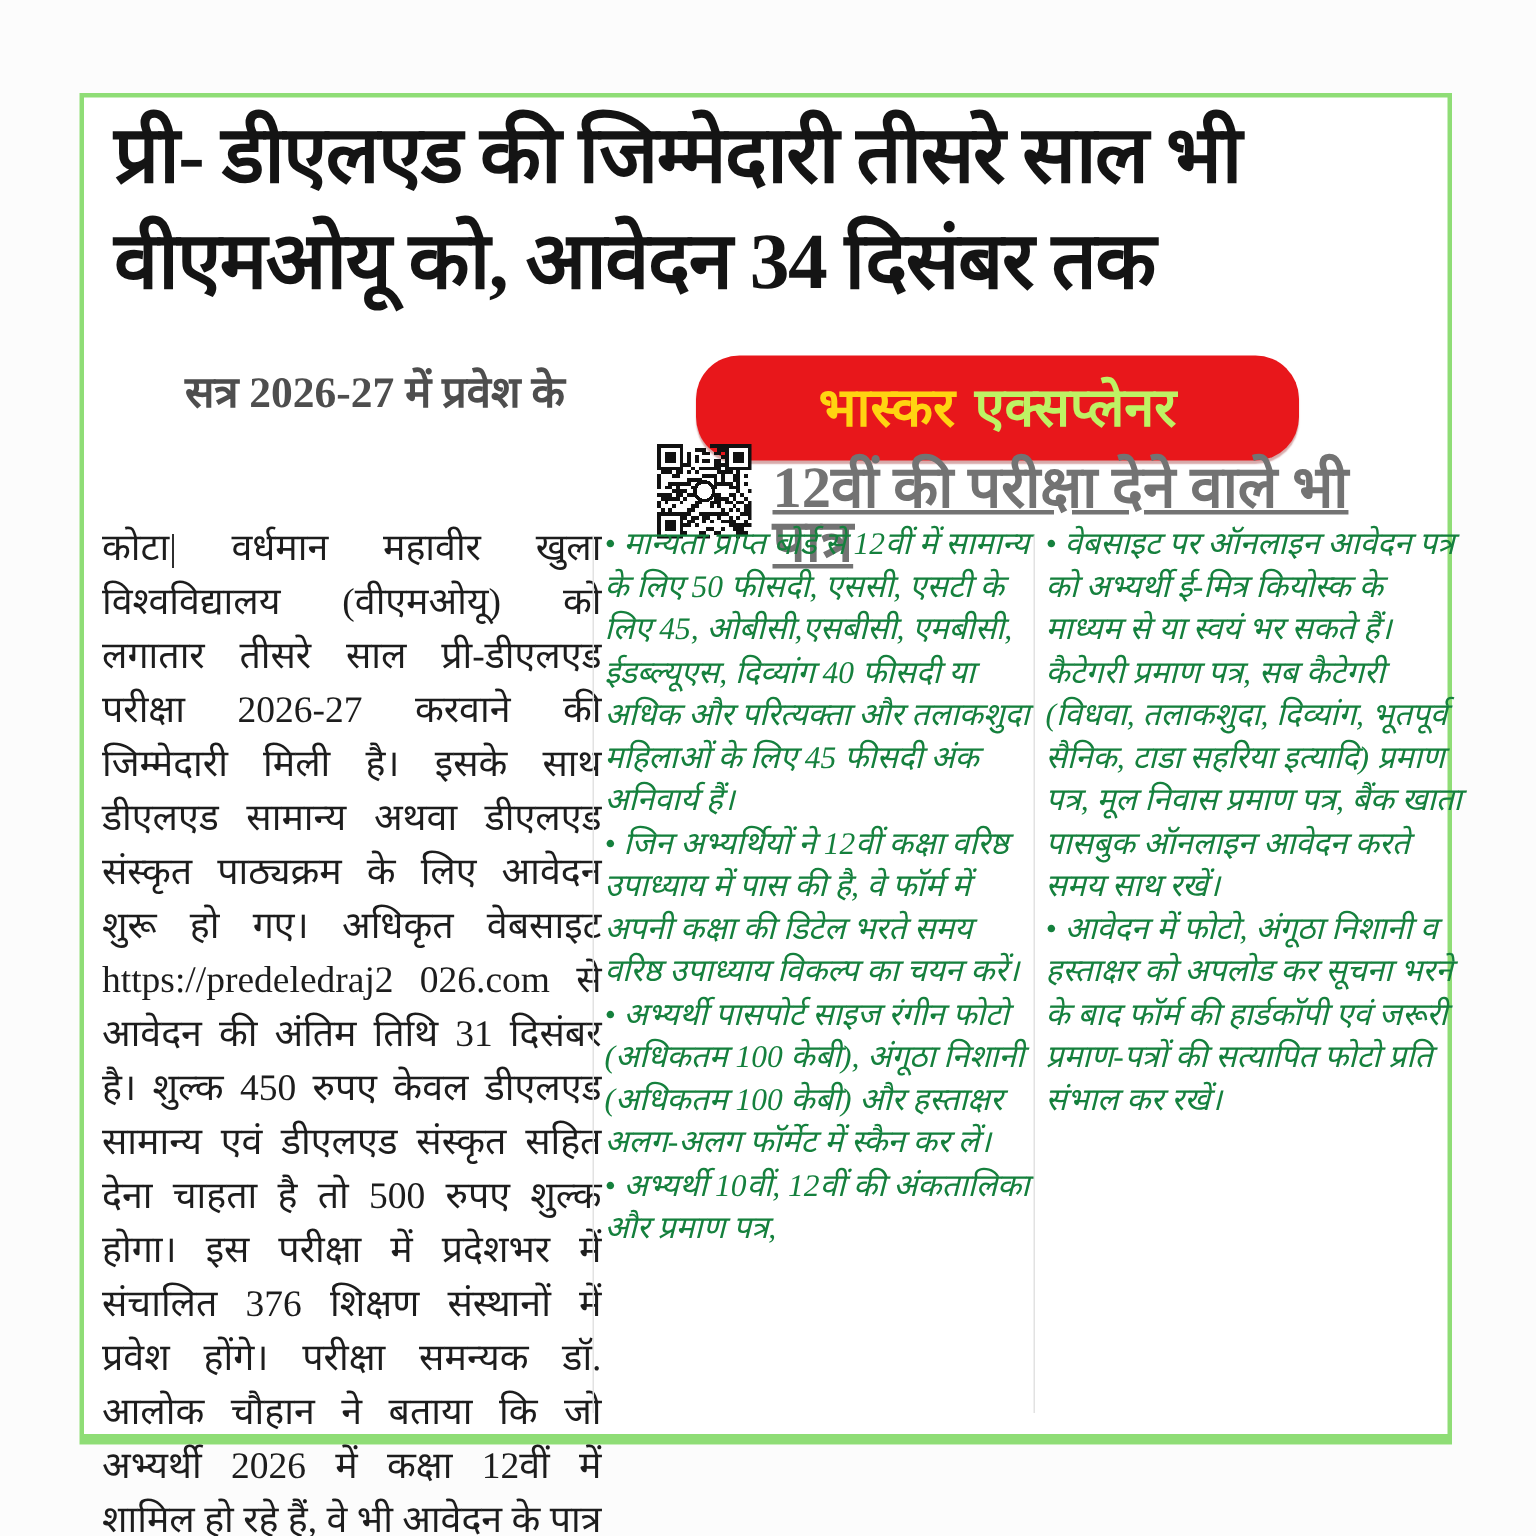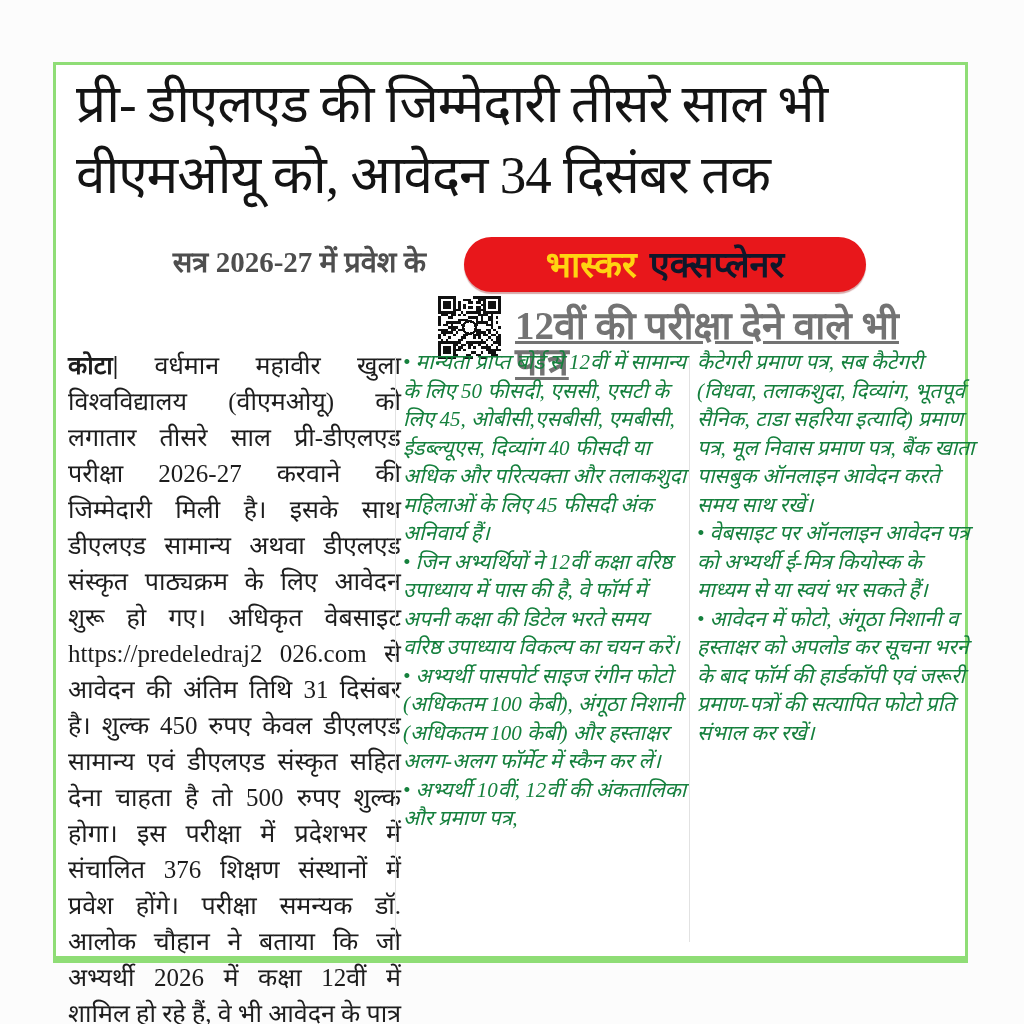--- a/index.html
+++ b/index.html
@@ -15,51 +15,51 @@
     font-family:"Liberation Serif","DejaVu Serif",serif;
   }
   .frame{
     position:absolute;left:53px;top:62px;width:915px;height:901px;
     background:#ffffff;
     border:3px solid var(--frame-green);
     border-bottom-width:7px;
   }
   .headline{
     position:absolute;left:20px;top:4px;width:872px;margin:0;
-    font-size:53px;line-height:71px;font-weight:normal;color:#141414;
+    font-size:53px;line-height:71px;font-weight:bold;color:#141414;
     letter-spacing:-1px;
   }
   .hl-line{display:block}
   .subhead{
     position:absolute;left:18px;top:179px;width:352px;
-    text-align:right;font-weight:bold;font-size:29px;line-height:37px;
+    text-align:center;font-weight:bold;font-size:29px;line-height:37px;
     color:#4e4e4e;
   }
   .subhead span{display:block}
   .banner{
-    position:absolute;left:408px;top:172px;width:402px;height:55px;
+    position:absolute;left:408px;top:172px;width:402px;height:70px;
     background:var(--accent-red);border-radius:29px;
     display:flex;align-items:center;justify-content:center;gap:13px;
     box-shadow:0 2px 1px rgba(140,10,10,.35);
   }
   .banner .brand{color:var(--brand-yellow);font-weight:bold;font-size:36px;line-height:1}
-  .banner .label{color:#0f172a;font-weight:bold;font-size:36px;line-height:1}
+  .banner .label{color:#bef264;font-weight:bold;font-size:36px;line-height:1}
   .qr{position:absolute;left:382px;top:231px;width:63px;height:63px}
   .qr svg{width:100%;height:100%;display:block}
   .qr-caption{
     position:absolute;left:459px;top:243px;width:430px;
     font-weight:bold;font-size:39px;line-height:36px;color:#737373;text-decoration:underline;
   }
   .col{position:absolute;top:283px}
   .col p{margin:0}
   .col1{
     left:12px;width:333px;
     font-size:25px;line-height:36px;text-align:justify;color:#1d1d1d;
   }
-  .dateline{font-weight:bold}
+  .dateline{font-weight:normal}
   .col2{left:347px;width:288px}
   .col3{left:641px;width:280px}
   .col2,.col3{
     font-style:italic;font-size:21px;line-height:28.5px;color:#15803d;
   }
   .bullet-item{margin:0 0 3px 0}
   .vdiv{position:absolute;top:292px;bottom:14px;width:1px;background:#e2e2e2}
   .vdiv1{left:339px}
   .vdiv2{left:633px}
 </style>
@@ -326,21 +326,21 @@
 
       <p class="bullet-item">• अभ्यर्थी पासपोर्ट साइज रंगीन फोटो (अधिकतम 100 केबी), अंगूठा निशानी (अधिकतम 100 केबी) और हस्ताक्षर अलग-अलग फॉर्मेट में स्कैन कर लें।</p>
 
       <p class="bullet-item">• अभ्यर्थी 10वीं, 12वीं की अंकतालिका और प्रमाण पत्र,</p>
     </div>
 
   <div class="vdiv vdiv2"></div>
 
   <div class="col col3">
 
+      <p class="bullet-item">• वेबसाइट पर ऑनलाइन आवेदन पत्र को अभ्यर्थी ई-मित्र कियोस्क के माध्यम से या स्वयं भर सकते हैं।</p>
+
       <p class="bullet-item">कैटेगरी प्रमाण पत्र, सब कैटेगरी (विधवा, तलाकशुदा, दिव्यांग, भूतपूर्व सैनिक, टाडा सहरिया इत्यादि) प्रमाण पत्र, मूल निवास प्रमाण पत्र, बैंक खाता पासबुक ऑनलाइन आवेदन करते समय साथ रखें।</p>
 
-      <p class="bullet-item">• वेबसाइट पर ऑनलाइन आवेदन पत्र को अभ्यर्थी ई-मित्र कियोस्क के माध्यम से या स्वयं भर सकते हैं।</p>
-
       <p class="bullet-item">• आवेदन में फोटो, अंगूठा निशानी व हस्ताक्षर को अपलोड कर सूचना भरने के बाद फॉर्म की हार्डकॉपी एवं जरूरी प्रमाण-पत्रों की सत्यापित फोटो प्रति संभाल कर रखें।</p>
 
     </div>
 
 </div>
 
 </body></html>

